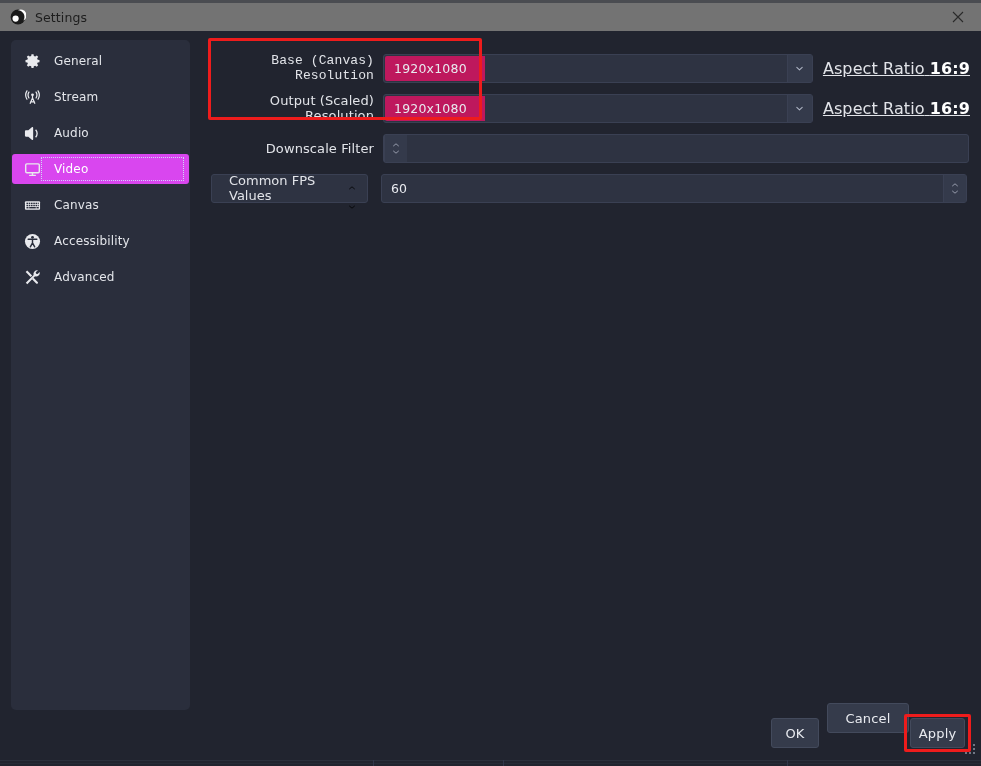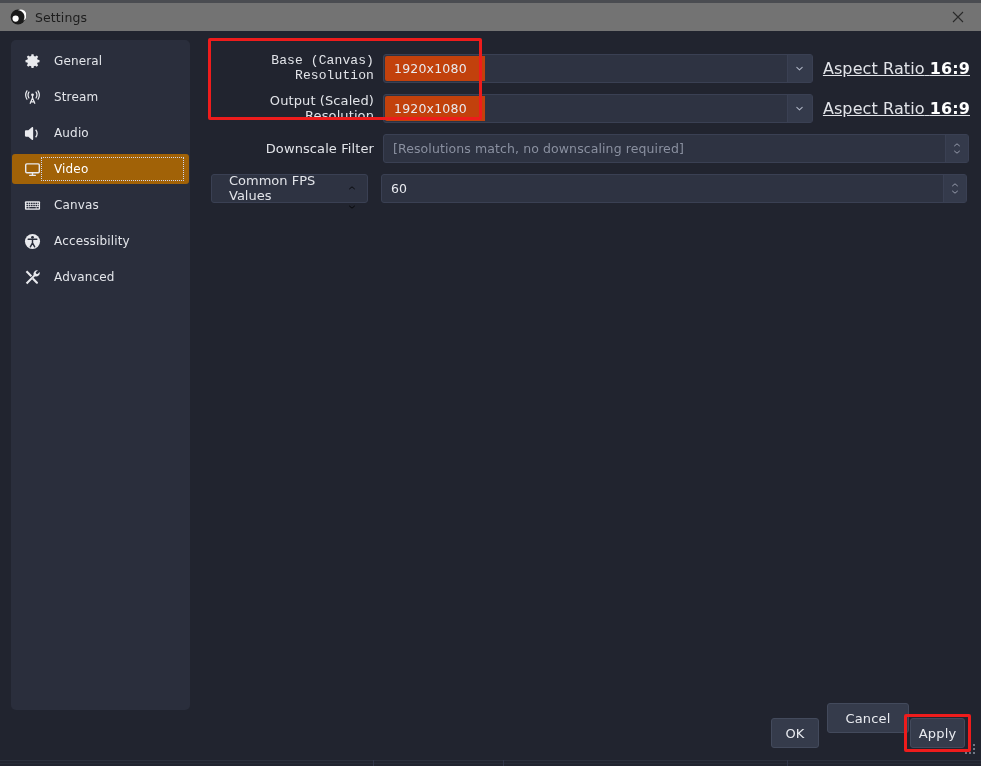--- a/index.html
+++ b/index.html
@@ -110,21 +110,21 @@
     justify-content: center;
     color: #e9eaee;
   }
   .nav-item .nav-label {
     margin-left: 13px;
     font-size: 12px;
     color: #e3e5ea;
     letter-spacing: .15px;
   }
   .nav-item.selected {
-    background: #a16207;
+    background: #d946ef;
     border-radius: 3px;
   }
   .nav-item.selected .nav-label {
     position: relative;
     padding: 2px 6px 2px 6px;
     margin-left: 7px;
     color: #ffffff;
   }
   .nav-item.selected .focus-ring {
     position: absolute;
@@ -170,21 +170,21 @@
     border-radius: 3px;
     box-sizing: border-box;
     display: flex;
     align-items: stretch;
     cursor: pointer;
   }
   .combo .combo-edit {
     flex: none;
     width: 100px;
     margin: 1px 0 1px 1px;
-    background: #c2410c;
+    background: #be185d;
     border-radius: 2px 0 0 2px;
     display: flex;
     align-items: center;
     padding-left: 9px;
     box-sizing: border-box;
     font-size: 12.5px;
     color: #e8eaef;
     letter-spacing: .2px;
   }
   .combo .combo-fill { flex: 1 1 auto; }
@@ -457,21 +457,20 @@
               <path d="M2 3.8 5 6.6 8 3.8"></path>
             </svg>
           </div>
         </div>
         <span class="aspect" style="margin-left:10px;"><span>Aspect Ratio</span> <b>16:9</b></span>
       </div>
 
       <div class="form-row" style="top:93px;">
         <span class="row-label" style="width:176px;">Downscale Filter</span>
         <div class="field" style="width:586px; margin-left:9px;">
-          <div class="field-text">[Resolutions match, no downscaling required]</div>
           <div class="spinner">
             <svg viewBox="0 0 9 5" width="8" height="4" fill="none" stroke="currentColor" stroke-width="1" stroke-linecap="round" stroke-linejoin="round">
                 <path d="M1.4 3.6 4.5 1 7.6 3.6"></path>
               </svg>
             <svg viewBox="0 0 9 5" width="8" height="4" fill="none" stroke="currentColor" stroke-width="1" stroke-linecap="round" stroke-linejoin="round">
                 <path d="M1.4 1.4 4.5 4 7.6 1.4"></path>
               </svg>
           </div>
         </div>
       </div>

